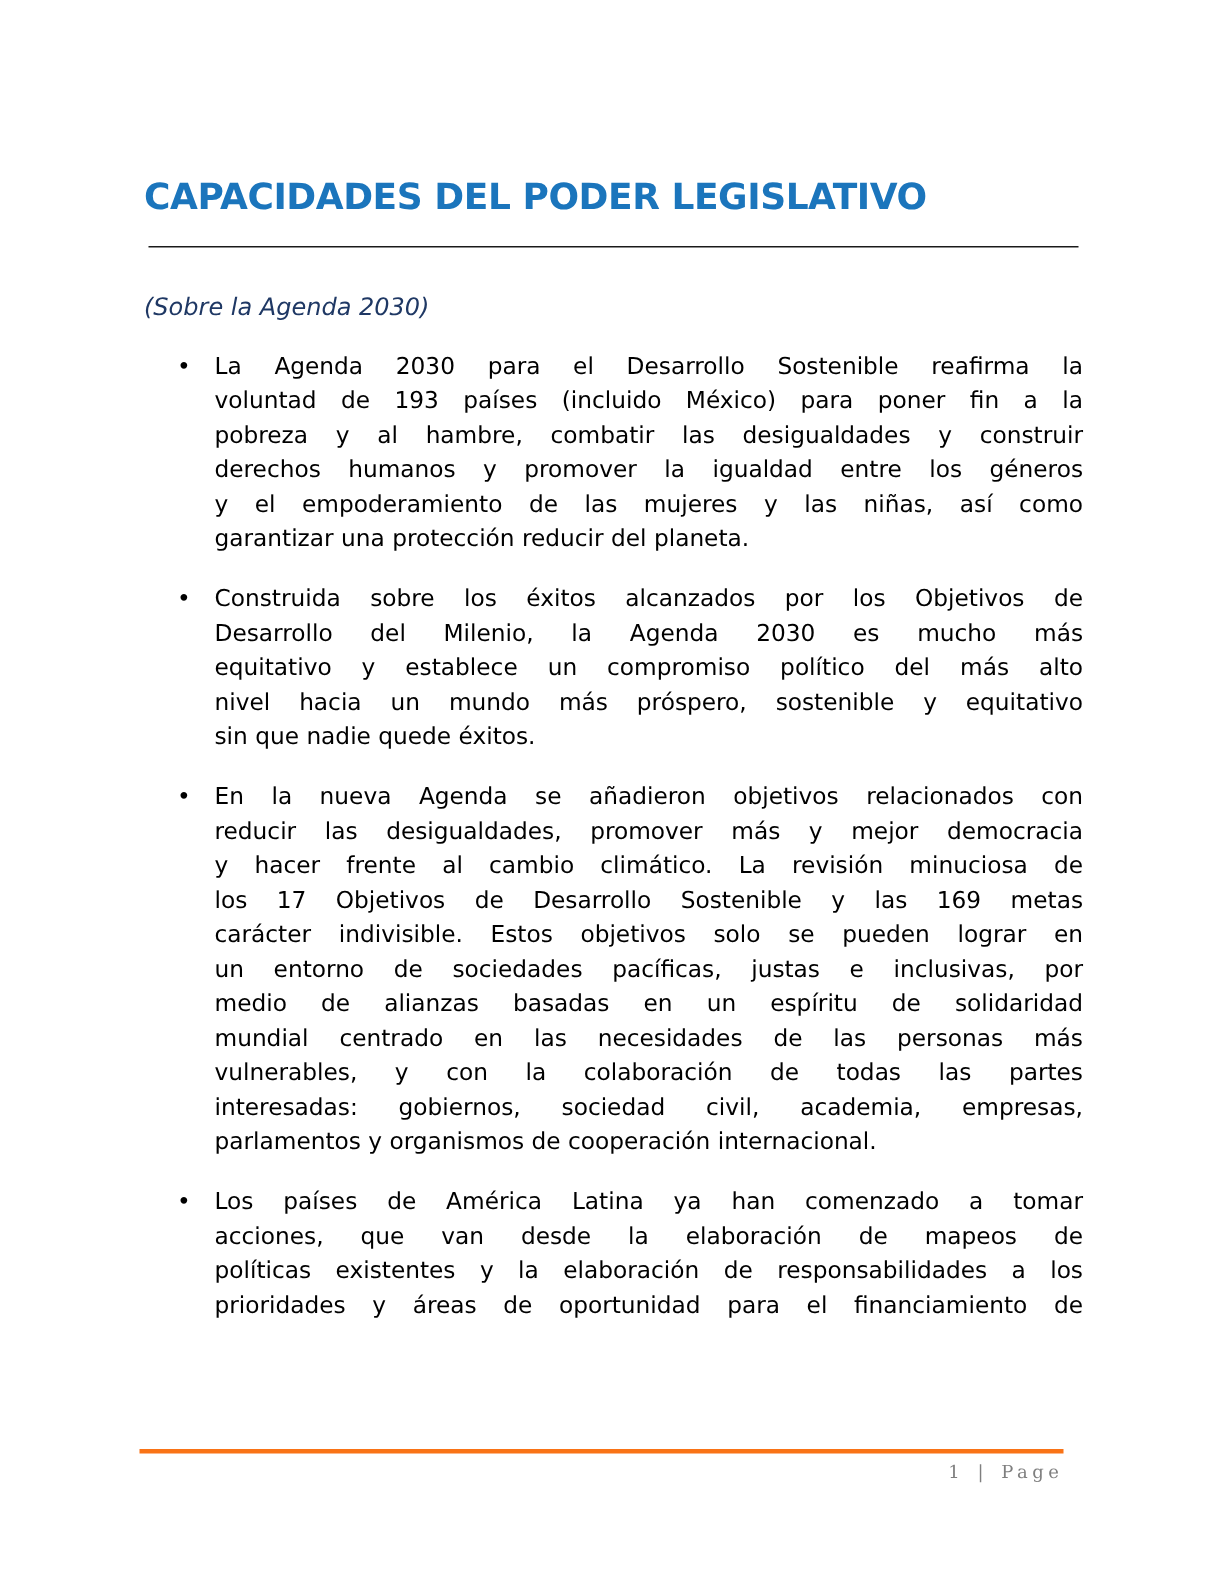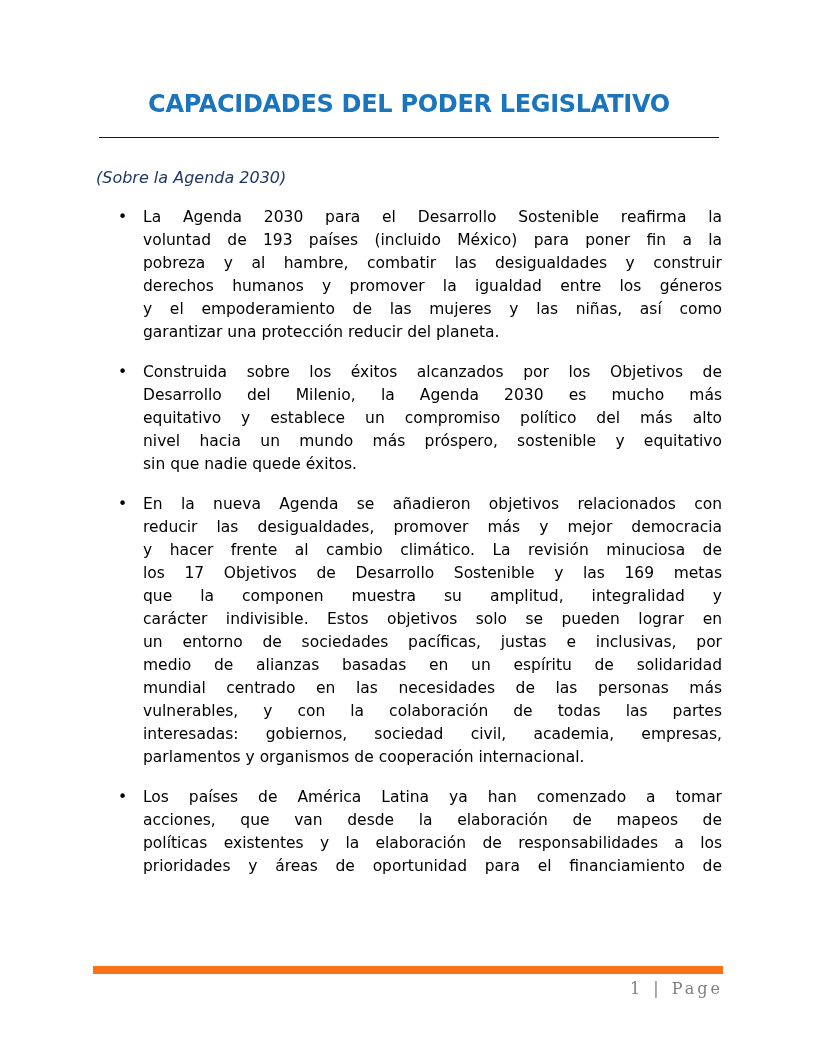--- a/index.html
+++ b/index.html
@@ -9,22 +9,22 @@
     position: relative;
     overflow: hidden;
     font-family: "DejaVu Sans", sans-serif;
     color: #000000;
   }
   .content {
     position: absolute;
     left: 96px; right: 94px; top: 0;
   }
   .doc-title {
-    padding-top: 89px;
-    text-align: center;
+    padding-top: 116px;
+    text-align: left;
     font-size: 24px;
     line-height: 30px;
     font-weight: 700;
     letter-spacing: -0.3px;
     color: #1B75BC;
   }
   .title-rule {
     margin: 18px 3px 0 3px;
     border-top: 1px solid #1a1a1a;
     height: 0;
@@ -50,26 +50,26 @@
     flex: 0 0 47px;
   }
   .bullet-text { flex: 1; min-width: 0; }
   .jline {
     text-align: justify;
     text-align-last: justify;
   }
   .jline.end { text-align-last: left; }
   .footer {
     position: absolute;
-    left: 93px; right: 93px; top: 966px;
-    border-top: 8px solid #f97316;
+    left: 93px; right: 107px; top: 966px;
+    border-top: 3px solid #f97316;
     padding-top: 5px;
     text-align: right;
     font-family: "DejaVu Serif", serif;
-    font-size: 16px;
+    font-size: 12px;
     color: #7F7F7F;
     letter-spacing: 3px;
   }
   .footer .pg-sep { margin: 0 2px; }
 </style>
 </head>
 <body>
 
 <div class="content">
 
@@ -103,21 +103,20 @@
         </div>
     </div>
 
     <div class="bullet">
       <span class="bullet-marker">•</span>
       <div class="bullet-text">
           <div class="jline">En la nueva Agenda se añadieron objetivos relacionados con</div>
           <div class="jline">reducir las desigualdades, promover más y mejor democracia</div>
           <div class="jline">y hacer frente al cambio climático. La revisión minuciosa de</div>
           <div class="jline">los 17 Objetivos de Desarrollo Sostenible y las 169 metas</div>
-          <div class="jline">que la componen muestra su amplitud, integralidad y</div>
           <div class="jline">carácter indivisible. Estos objetivos solo se pueden lograr en</div>
           <div class="jline">un entorno de sociedades pacíficas, justas e inclusivas, por</div>
           <div class="jline">medio de alianzas basadas en un espíritu de solidaridad</div>
           <div class="jline">mundial centrado en las necesidades de las personas más</div>
           <div class="jline">vulnerables, y con la colaboración de todas las partes</div>
           <div class="jline">interesadas: gobiernos, sociedad civil, academia, empresas,</div>
           <div class="jline end">parlamentos y organismos de cooperación internacional.</div>
         </div>
     </div>
   </section>

